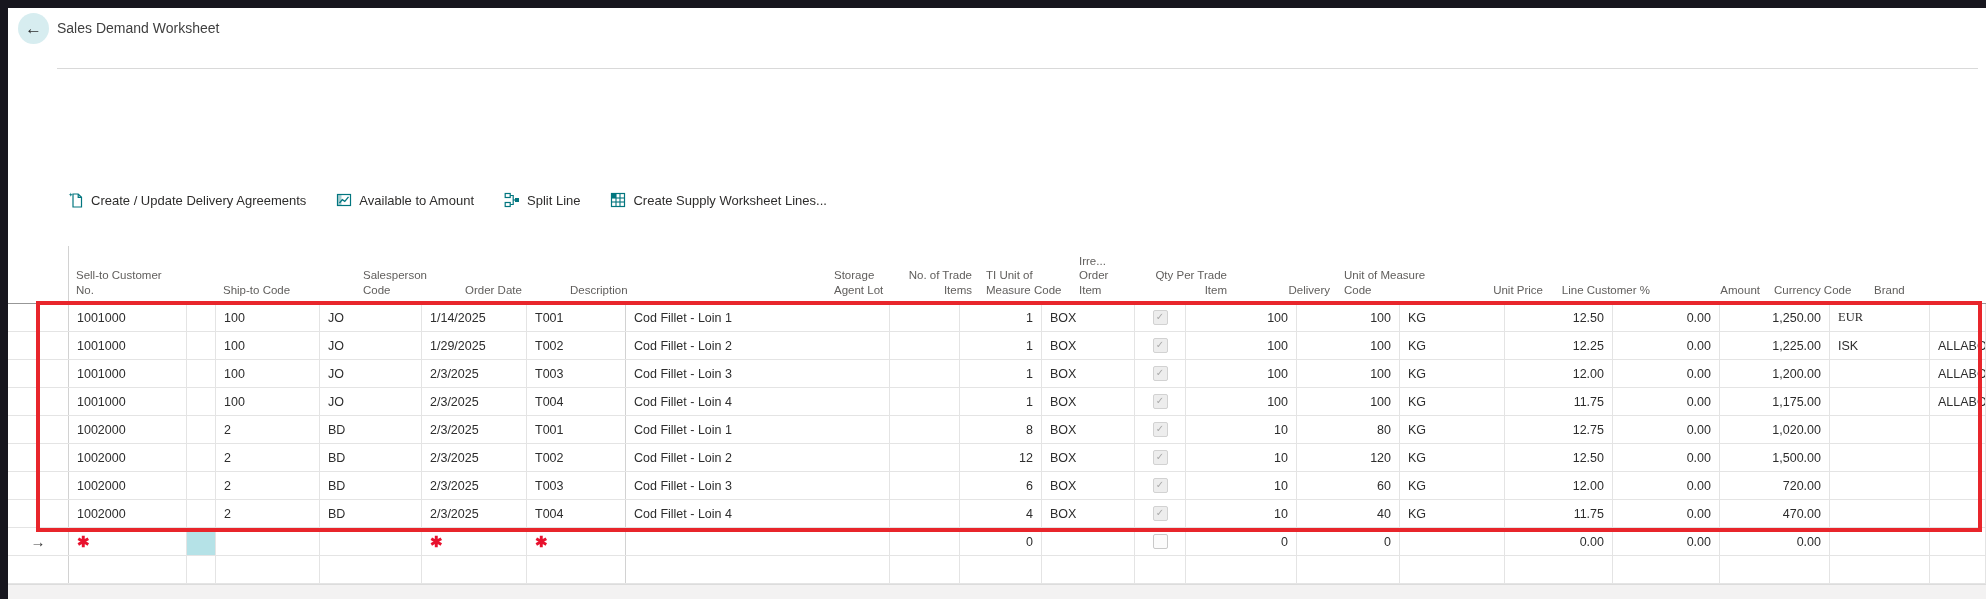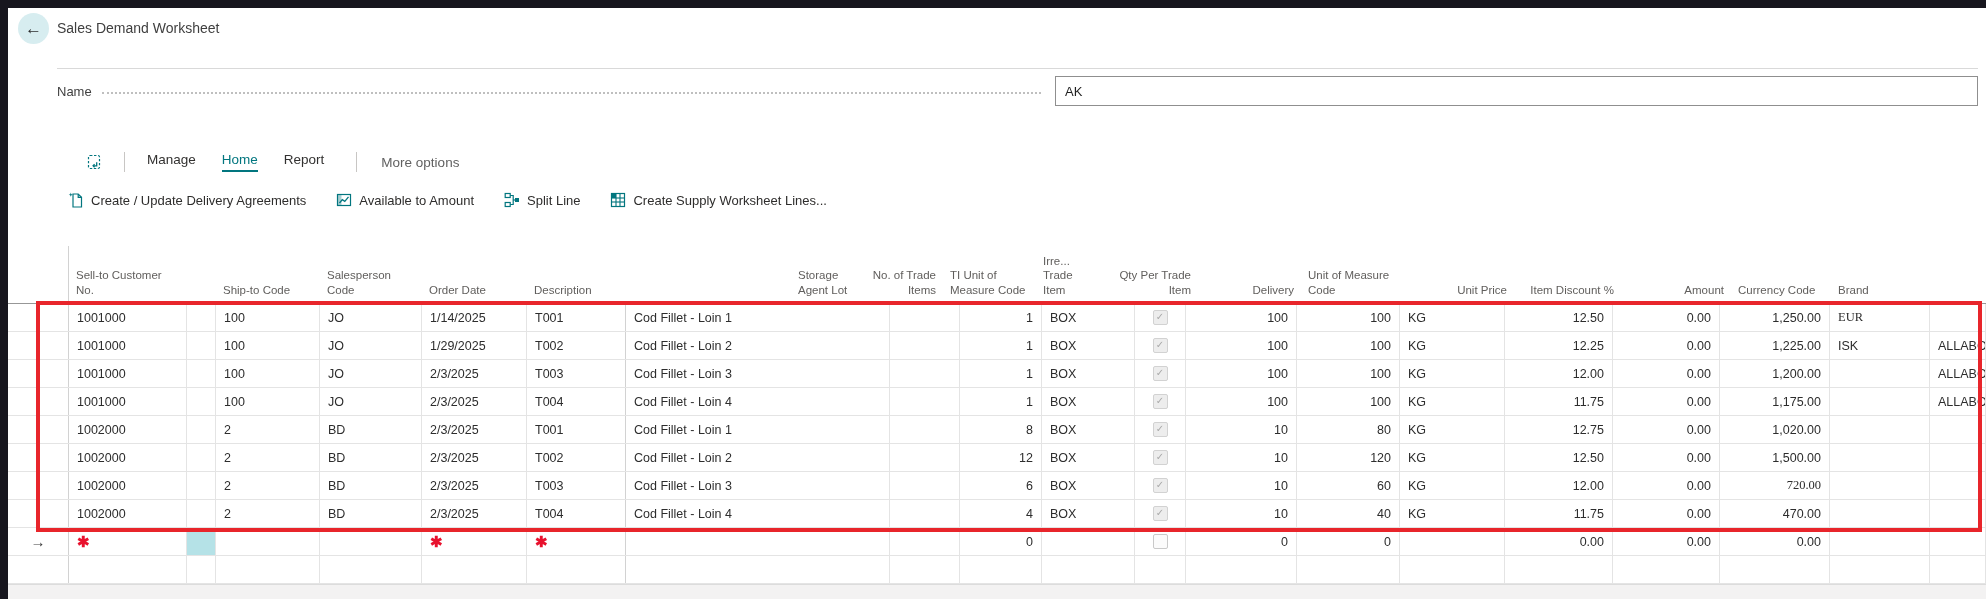--- a/index.html
+++ b/index.html
@@ -80,43 +80,21 @@
 <body>
 
 <div class="screen">
   <div class="topbar"></div>
   <div class="leftbar"></div>
 
   <button class="back"><span>←</span></button>
   <div class="title">Sales Demand Worksheet</div>
   <div class="hdiv"></div>
 
-  <div class="name-row">
-    <span class="name-label">Name</span>
-    <div class="leader"></div>
-    <div class="name-input">
-      <span>AK</span>
-    </div>
-  </div>
-
-  <div class="menubar">
-    <span class="menu-icon">
-      <svg width="16" height="16" viewBox="0 0 16 16">
-        <rect x="2.5" y="1.5" width="11" height="13" rx="1.5" fill="none" stroke="#02767f" stroke-width="1.2" stroke-dasharray="2.4 1.6"></rect>
-        <path d="M10.7 8.2v3.6H7.1" fill="none" stroke="#02767f" stroke-width="1.3"></path>
-        <path d="M8.6 10.2 7.1 11.8l1.5 1.5" fill="none" stroke="#02767f" stroke-width="1.3"></path>
-      </svg>
-    </span>
-    <span class="vdiv v1"></span>
-    <span class="tab">Manage</span>
-    <span class="tab active">Home</span>
-    <span class="tab">Report</span>
-    <span class="vdiv v2"></span>
-    <span class="more">More options</span>
-  </div>
+
 
   <div class="actionbar">
     <span class="action">
       <svg width="16" height="16" viewBox="0 0 16 16">
         <path d="M5 2h5.2L13.5 5.3V15H5z" fill="none" stroke="#02767f" stroke-width="1.2"></path>
         <path d="M10.2 2v3.3h3.3" fill="none" stroke="#02767f" stroke-width="1.2"></path>
         <path d="M2.8 0.6l.55 1.55L4.9 2.7l-1.55.55L2.8 4.8l-.55-1.55L.7 2.7l1.55-.55z" fill="#02767f"></path>
       </svg>
       <span>Create / Update Delivery Agreements</span>
     </span>
@@ -150,32 +128,32 @@
       <span>Create Supply Worksheet Lines...</span>
     </span>
   </div>
 
   <div class="grid" id="grid">
       <div class="grid-header">
         <div class="hcell freeze" style="width: 61px;"></div>
         <div class="hcell" style="width: 118px;">Sell-to Customer No.</div>
         <div class="hcell" style="width: 29px;"></div>
         <div class="hcell" style="width: 104px;">Ship-to Code</div>
-        <div class="hcell" style="width: 102px;">Salesperson Code</div>
+        <div class="hcell" style="width: 102px; margin-left: 36px;">Salesperson Code</div>
         <div class="hcell" style="width: 105px;">Order Date</div>
         <div class="hcell" style="width: 264px;">Description</div>
         <div class="hcell" style="width: 70px;">Storage Agent Lot</div>
         <div class="hcell right" style="width: 82px;">No. of Trade Items</div>
         <div class="hcell" style="width: 93px;">TI Unit of Measure Code</div>
-        <div class="hcell" style="width: 51px;">Irre... Trade Item</div>
+        <div class="hcell" style="width: 51px;">Irre... Order Item</div>
         <div class="hcell right" style="width: 111px;">Qty Per Trade Item</div>
         <div class="hcell right" style="width: 103px;">Delivery</div>
         <div class="hcell" style="width: 105px;">Unit of Measure Code</div>
         <div class="hcell right" style="width: 108px;">Unit Price</div>
-        <div class="hcell right" style="width: 107px;">Item Discount %</div>
+        <div class="hcell right" style="width: 107px;">Line Customer %</div>
         <div class="hcell right" style="width: 110px;">Amount</div>
         <div class="hcell" style="width: 100px;">Currency Code</div>
         <div class="hcell" style="width: 56px;">Brand</div>
       </div>
       <div class="row">
         <div class="cell freeze" style="width: 61px;"></div>
         <div class="cell" style="width: 118px;">1001000</div>
         <div class="cell" style="width: 29px;"></div>
         <div class="cell" style="width: 104px;">100</div>
         <div class="cell" style="width: 102px;">JO</div>
@@ -330,21 +308,21 @@
         <div class="cell right" style="width: 82px;">6</div>
         <div class="cell" style="width: 93px;">BOX</div>
         <div class="cell center" style="width: 51px;">
           <span class="checkbox">✓</span>
         </div>
         <div class="cell right" style="width: 111px;">10</div>
         <div class="cell right" style="width: 103px;">60</div>
         <div class="cell" style="width: 105px;">KG</div>
         <div class="cell right" style="width: 108px;">12.00</div>
         <div class="cell right" style="width: 107px;">0.00</div>
-        <div class="cell right" style="width: 110px; font-family: Liberation Serif, serif;">720.00</div>
+        <div class="cell right" style="width: 110px;">720.00</div>
         <div class="cell" style="width: 100px;"></div>
         <div class="cell" style="width: 56px;"></div>
       </div>
       <div class="row">
         <div class="cell freeze" style="width: 61px;"></div>
         <div class="cell" style="width: 118px;">1002000</div>
         <div class="cell" style="width: 29px;"></div>
         <div class="cell" style="width: 104px;">2</div>
         <div class="cell" style="width: 102px;">BD</div>
         <div class="cell" style="width: 105px;">2/3/2025</div>

